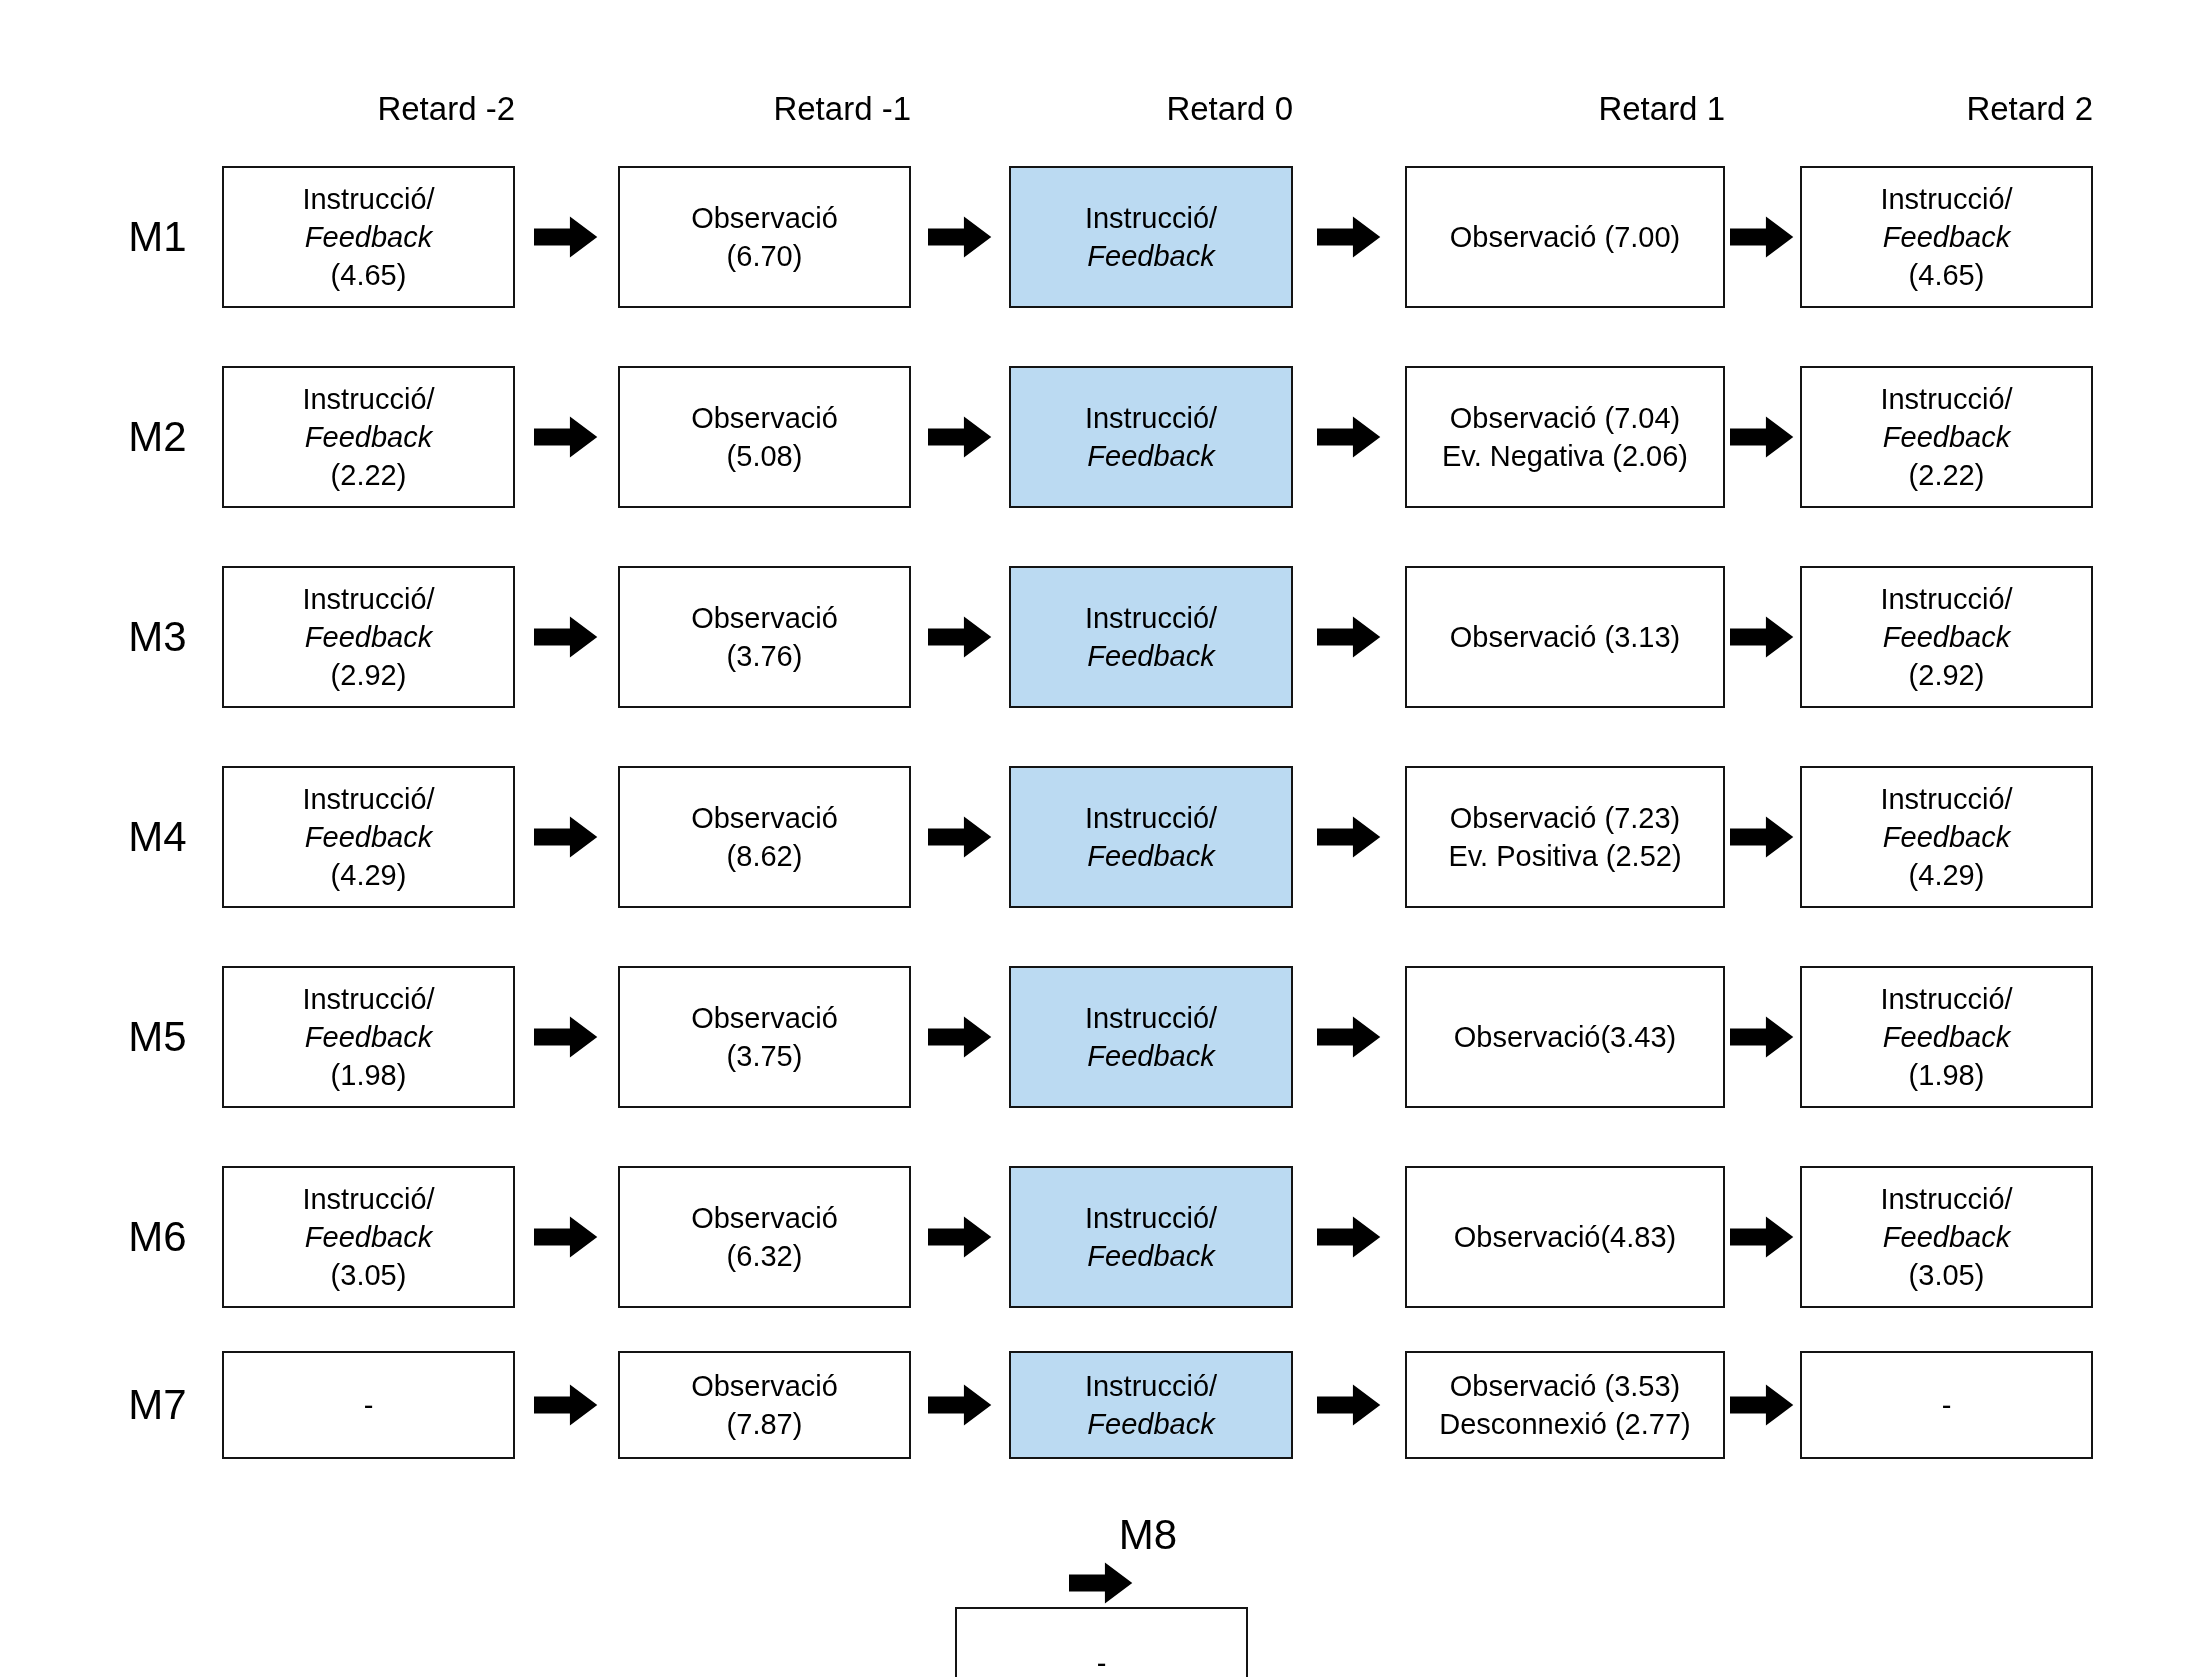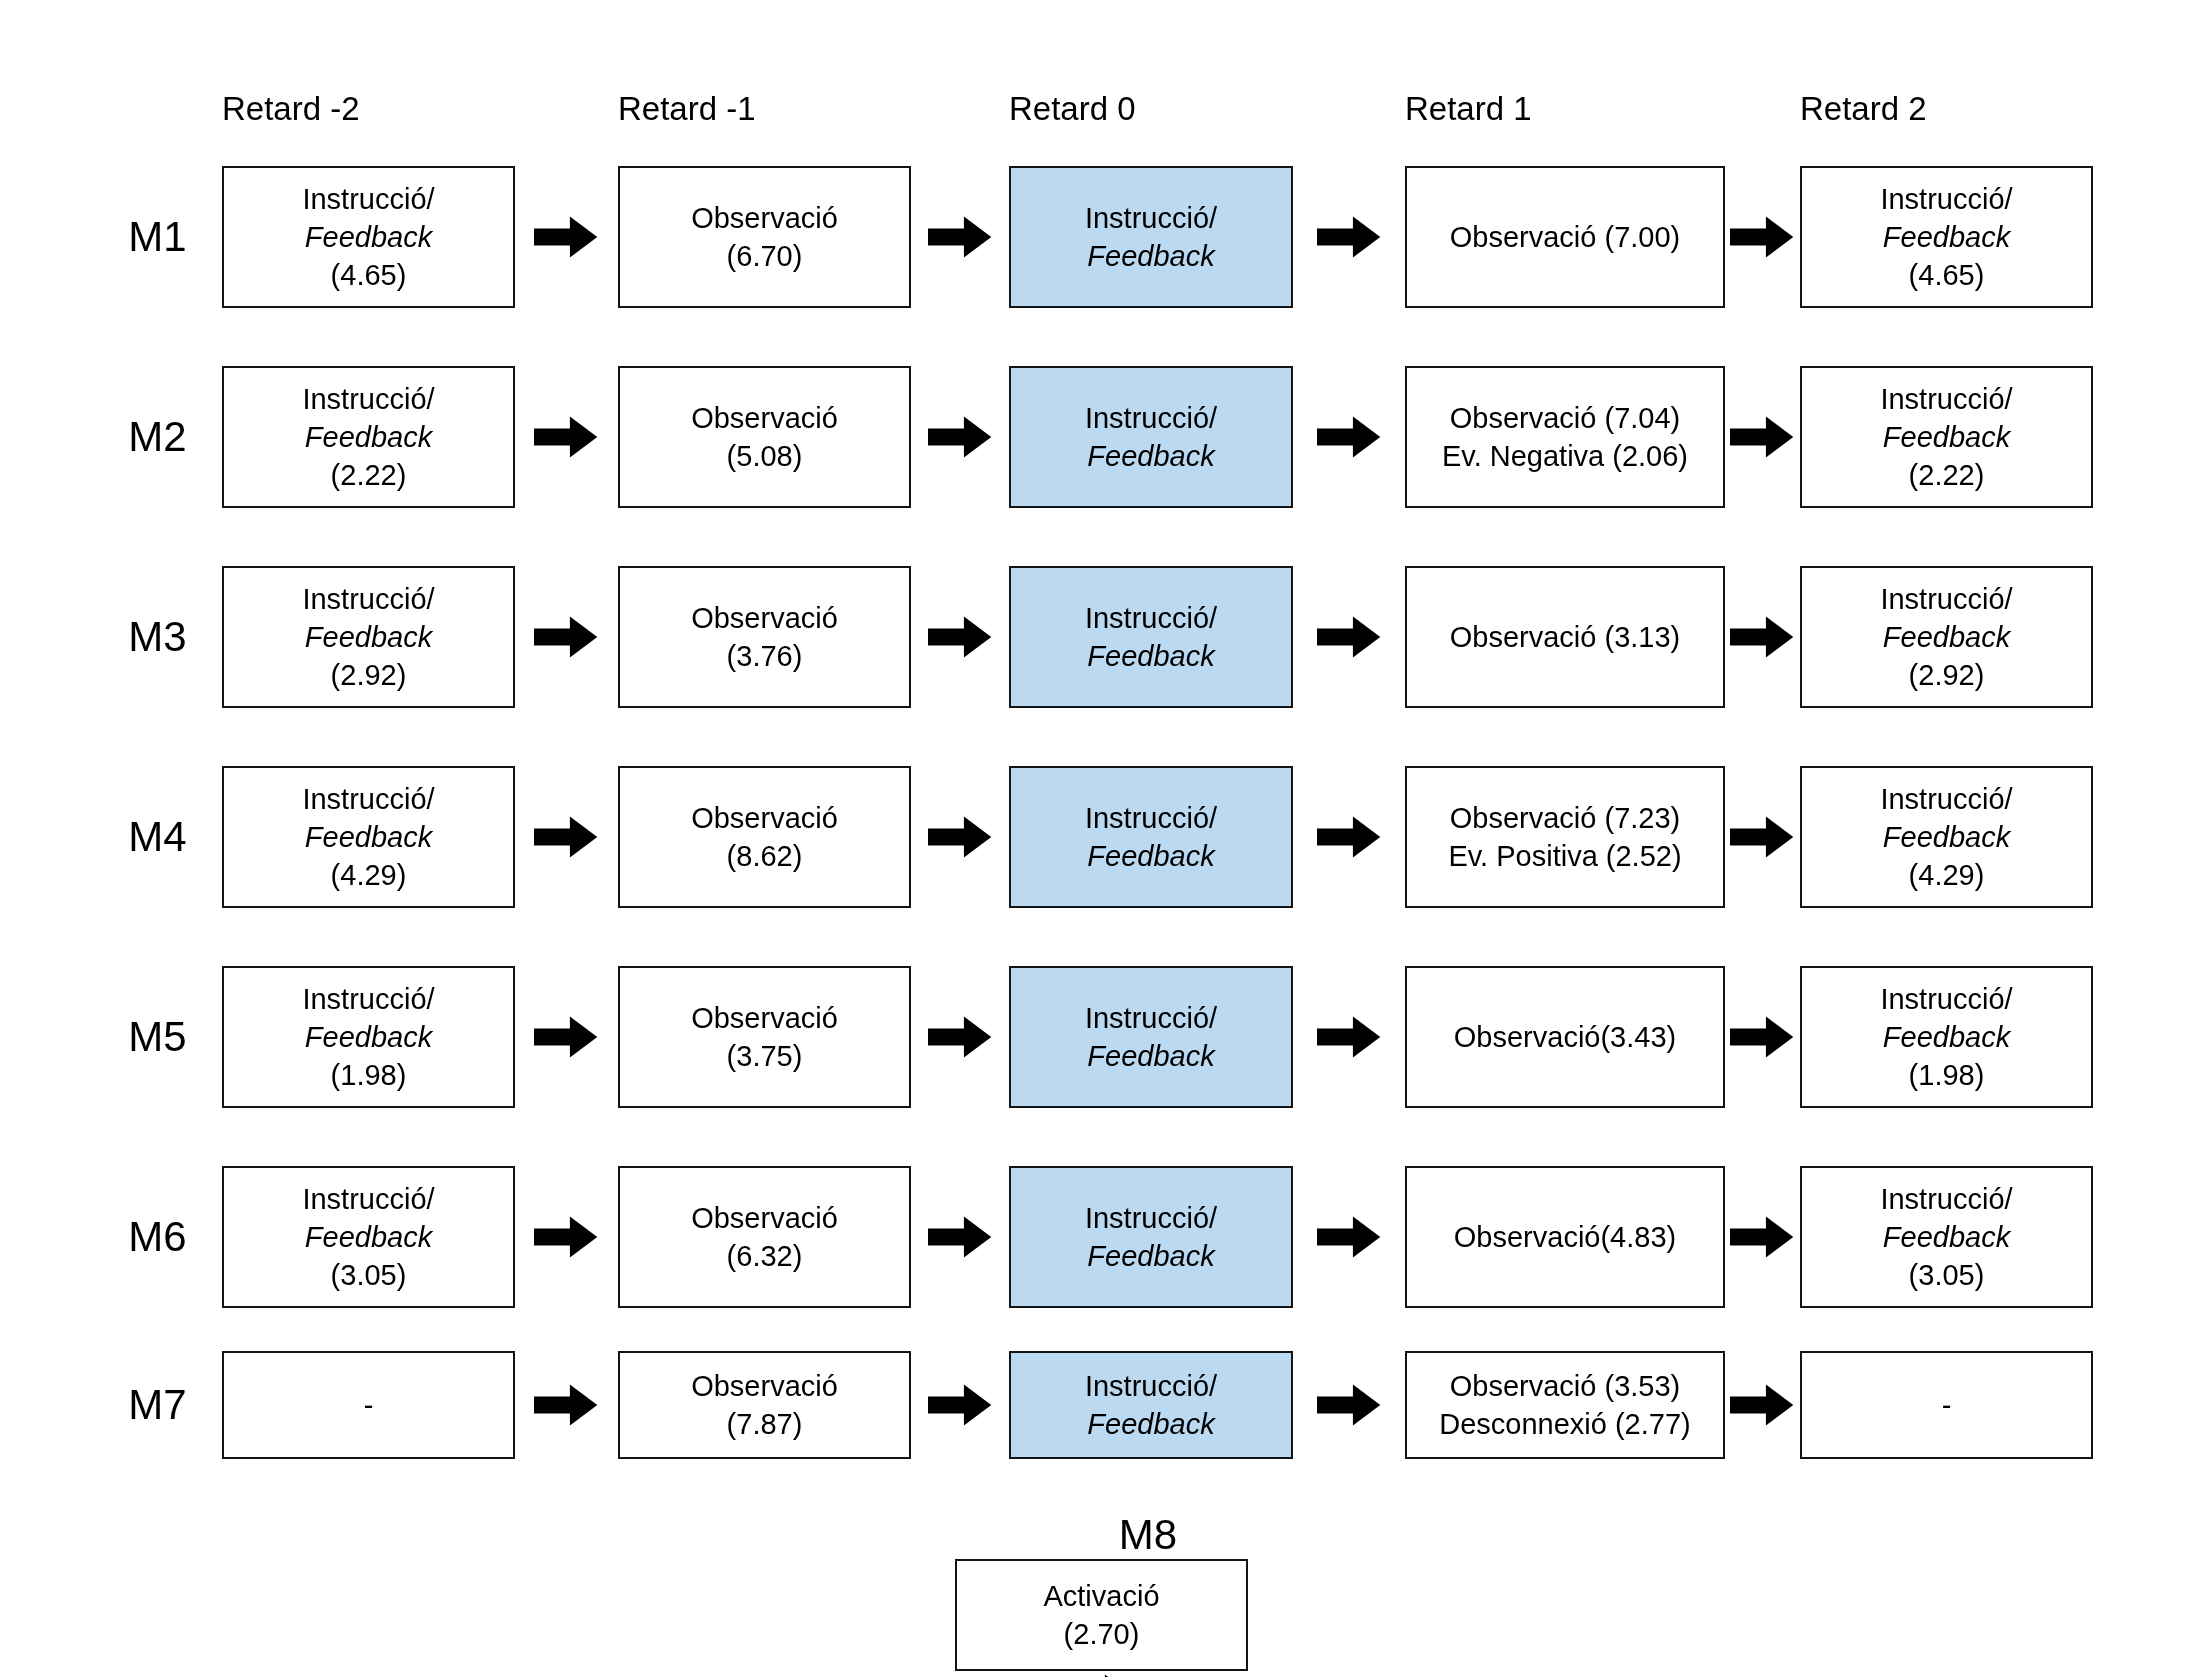--- a/index.html
+++ b/index.html
@@ -20,21 +20,21 @@
   .c1 { width:293px; flex:0 0 auto; }
   .c2 { width:293px; flex:0 0 auto; }
   .c3 { width:284px; flex:0 0 auto; }
   .c4 { width:320px; flex:0 0 auto; }
   .c5 { width:293px; flex:0 0 auto; }
   .a1 { width:103px; flex:0 0 auto; }
   .a2 { width:98px; flex:0 0 auto; }
   .a3 { width:112px; flex:0 0 auto; }
   .a4 { width:75px;  flex:0 0 auto; }
 
-  .hcell { text-align:left; font-size:33px; line-height:40px;margin-top:38px; }
+  .hcell { text-align:right; font-size:33px; line-height:40px;margin-top:38px; }
 
   .row-label {
     box-sizing:border-box;
     padding-left:93px;
     display:flex; align-items:center; justify-content:center;
     font-size:42px;
   }
 
   .box {
     box-sizing:border-box;
@@ -383,24 +383,20 @@
           <svg class="arrow" viewBox="0 0 76 56" xmlns="http://www.w3.org/2000/svg">
             <path d="M0 18 H42 V4 L74 28 L42 52 V38 H0 Z"></path>
           </svg>
         </div>
         <div class="box c5">
           <div class="line">-</div>
         </div>
       </div>
       <div class="row">
         <div class="row-label wl">M8</div>
-        <div class="box c1">
-          <div class="line">Activació</div>
-          <div class="line">(2.70)</div>
-        </div>
         <div class="acell a1">
           <svg class="arrow" viewBox="0 0 76 56" xmlns="http://www.w3.org/2000/svg">
             <path d="M0 18 H42 V4 L74 28 L42 52 V38 H0 Z"></path>
           </svg>
         </div>
         <div class="box c2">
           <div class="line">-</div>
         </div>
         <div class="acell a2">
           <svg class="arrow" viewBox="0 0 76 56" xmlns="http://www.w3.org/2000/svg">

